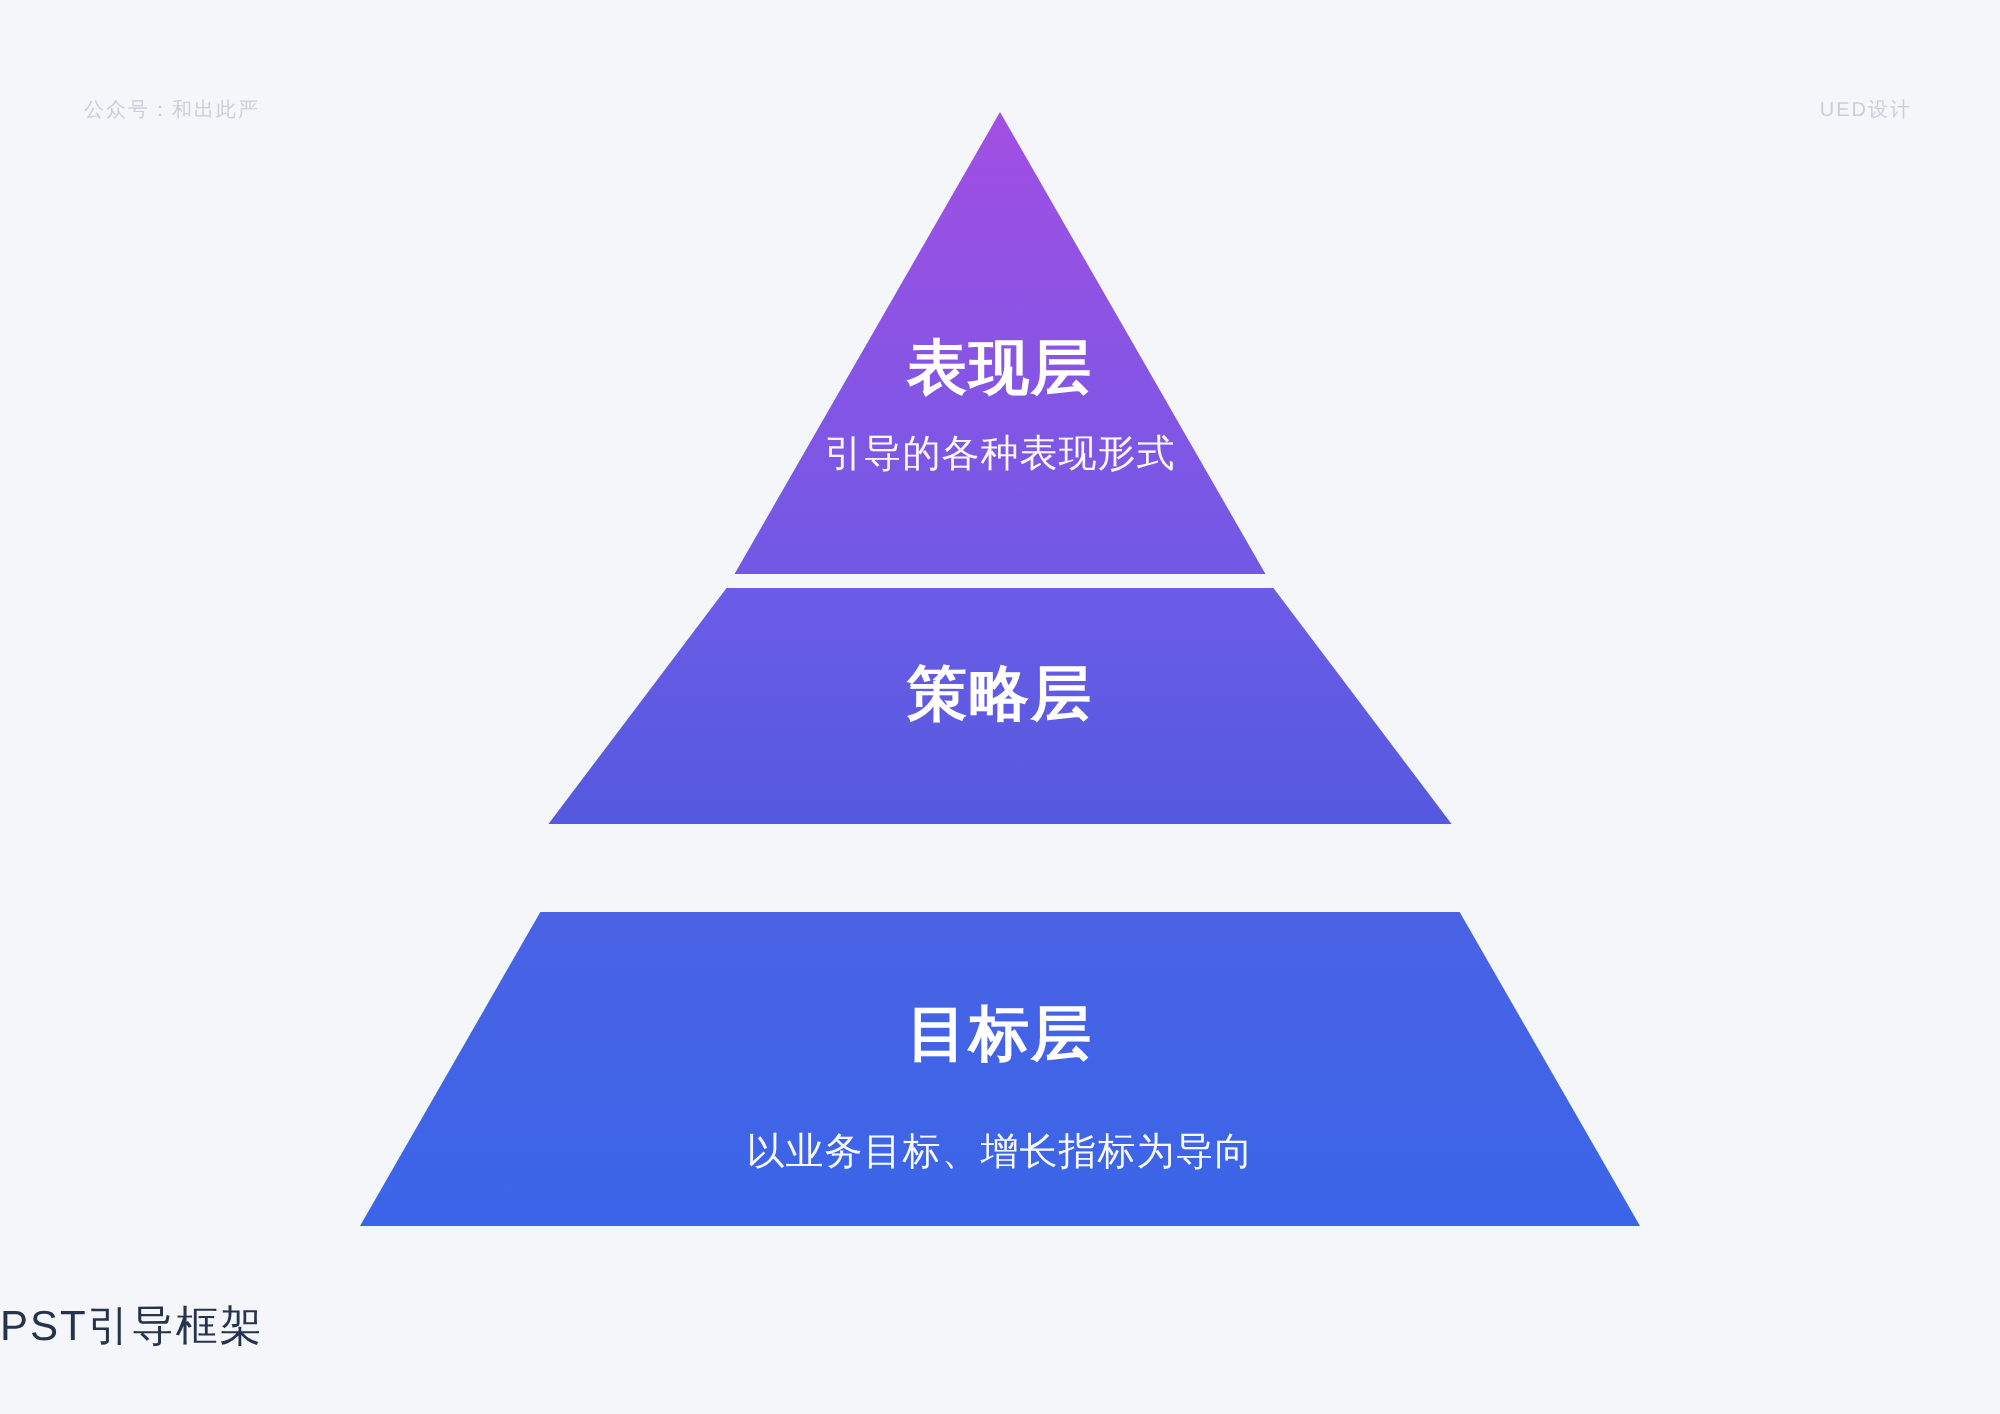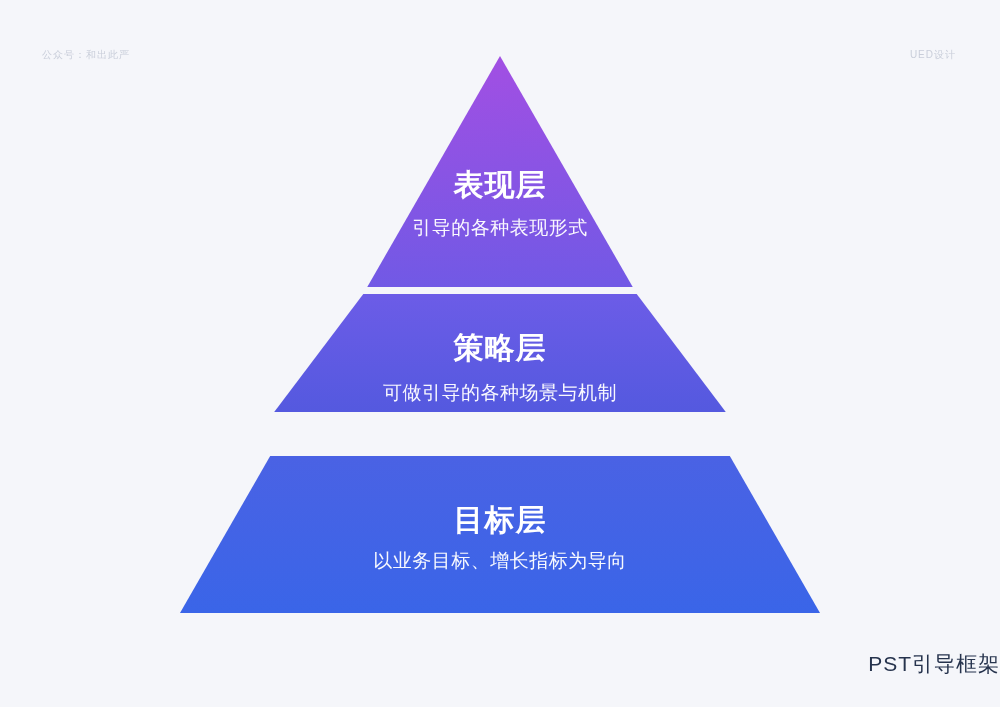--- a/index.html
+++ b/index.html
@@ -78,28 +78,28 @@
     font-size: 19px;
     line-height: 26px;
     font-weight: 400;
     letter-spacing: 0.5px;
   }
   .layer-0 .layer-title    { top: 111px; }
   .layer-0 .layer-subtitle { top: 159px; }
   .layer-1 .layer-title    { top: 36px; }
   .layer-1 .layer-subtitle { top: 86px; }
   .layer-2 .layer-title    { top: 46px; }
-  .layer-2 .layer-subtitle { top: 92px; }
+  .layer-2 .layer-subtitle { top: 108px; }
 
   .caption {
     position: absolute;
     top: 650px;
     left: 0;
     width: 100%;
-    text-align: right;
+    text-align: left;
     font-size: 21px;
     line-height: 28px;
     font-weight: 500;
     letter-spacing: 1px;
     color: #26334D;
   }
 </style>
 </head>
 <body>
 
@@ -111,24 +111,23 @@
 
   <div class="pyramid">
 
     <div class="layer layer-0" style="background: linear-gradient(rgb(162, 79, 227) 0%, rgb(113, 89, 229) 100%);">
       <div class="layer-title">表现层</div>
       <div class="layer-subtitle">引导的各种表现形式</div>
     </div>
 
     <div class="layer layer-1" style="background: linear-gradient(rgb(108, 92, 231) 0%, rgb(84, 89, 223) 100%);">
       <div class="layer-title">策略层</div>
-      <div class="layer-subtitle">可做引导的各种场景与机制</div>
     </div>
 
-    <div class="layer layer-2" style="background: linear-gradient(rgb(74, 98, 228) 0%, rgb(58, 101, 232) 100%);">
+    <div class="layer layer-2" style="background: linear-gradient(rgb(74, 98, 228) 0%, rgb(58, 101, 232) 100%); font-family: Liberation Mono, monospace;">
       <div class="layer-title">目标层</div>
       <div class="layer-subtitle">以业务目标、增长指标为导向</div>
     </div>
 
   </div>
 
   <div class="caption" style="color: rgb(38, 51, 77);">PST引导框架</div>
 
 </div>
 

